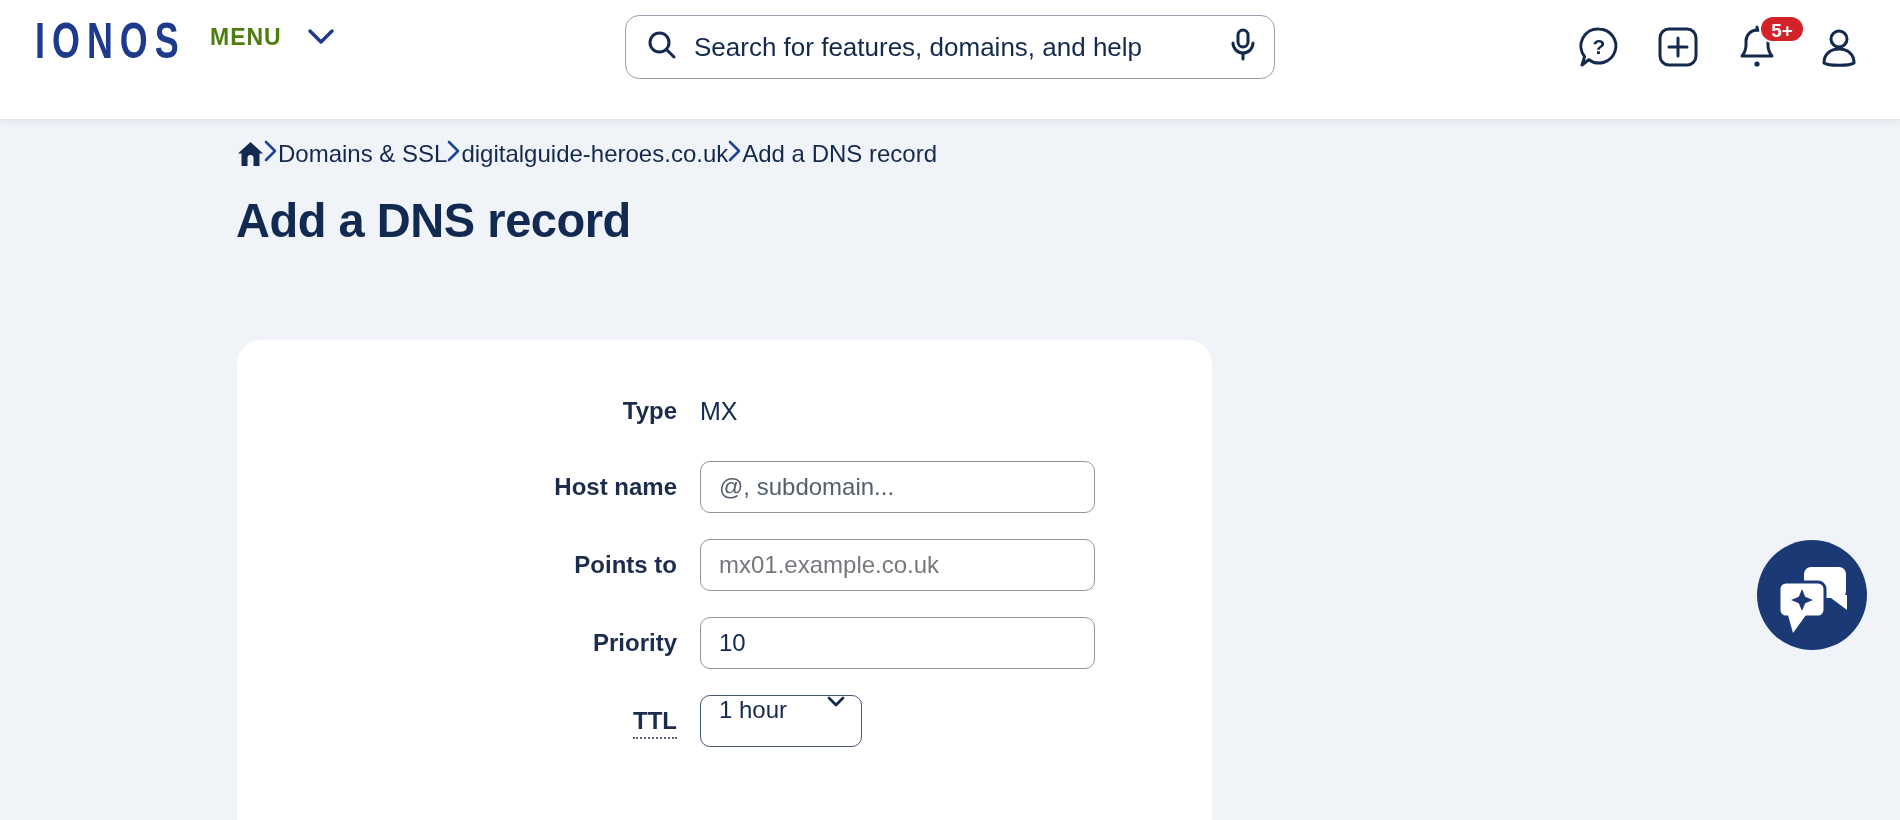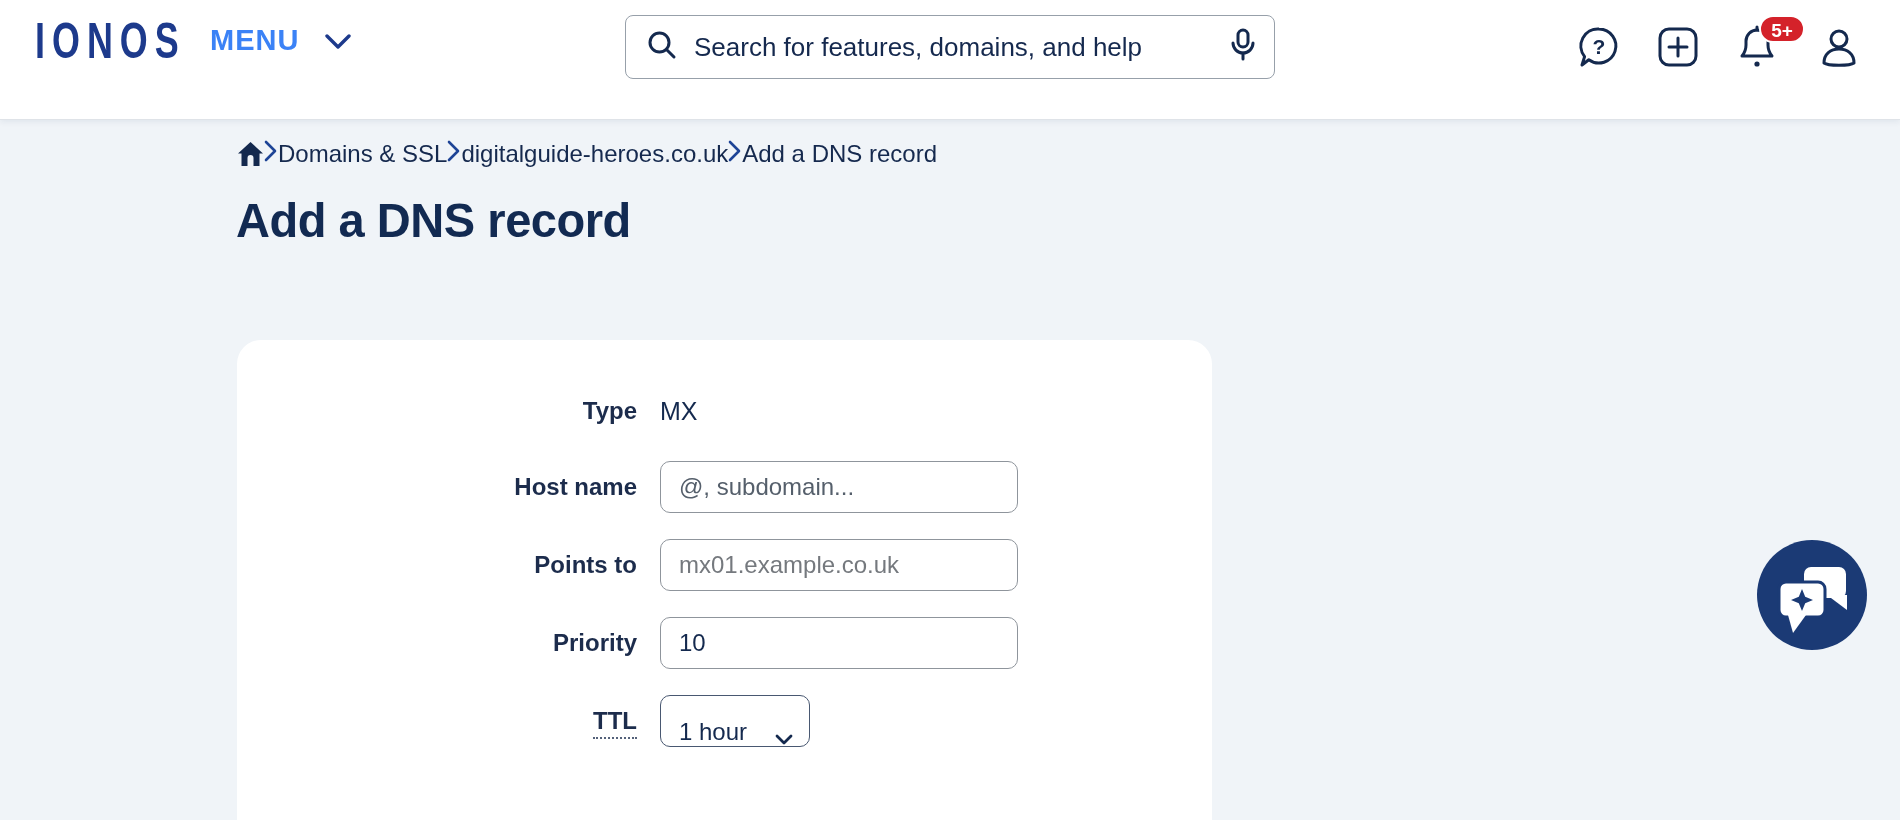--- a/index.html
+++ b/index.html
@@ -22,26 +22,26 @@
   .logo {
     position:absolute; left:35px; top:14px;
     font-size:46px; font-weight:800; color:#1d3a8c;
     letter-spacing:9px;
     transform:scaleX(.78) scaleY(1.08); transform-origin:left center;
     cursor:pointer; white-space:nowrap;
   }
   .menu-btn {
     position:absolute; left:210px; top:24px;
     display:flex; align-items:center; gap:26px;
-    color:#3b82f6; font-size:29px; font-weight:700; letter-spacing:1px;
+    color:#4d7c0f; font-size:23px; font-weight:700; letter-spacing:1px;
     cursor:pointer;
   }
   .searchbar {
     position:absolute; left:625px; top:15px; width:650px; height:64px;
-    border:1px solid #97a0aa; border-radius:8px; background:#fff;
+    border:1px solid #97a0aa; border-radius:14px; background:#fff;
     display:flex; align-items:center; padding:0 18px 0 20px;
   }
   .searchbar input {
     flex:1; border:none; outline:none; font-size:26px;
     font-family:"Liberation Sans", sans-serif; color:#15294e;
     margin-left:16px; background:transparent; min-width:0;
   }
   .searchbar input::placeholder { color:#15294e; opacity:1; }
   .hicon {
     position:absolute; top:24px; width:46px; height:46px; cursor:pointer;
@@ -73,42 +73,42 @@
     transform:scaleX(.96); transform-origin:left center;
   }
 
   
   .card {
     position:absolute; left:237px; top:340px; width:975px; height:560px;
     background:#ffffff; border-radius:24px;
     padding-top:56px;
   }
   .frow {
-    display:flex; align-items:center; margin-bottom:26px;
+    display:flex; align-items:center; margin-bottom:26px;padding-left:40px;
   }
   .frow.type-row { height:30px; margin-bottom:35px; }
   .flabel {
     width:400px; text-align:right; font-size:24px; font-weight:600;
     color:#1c2c4c; flex-shrink:0; padding-right:0;
   }
   .ttl-label {
     border-bottom:2px dotted #55627a; padding-bottom:3px; cursor:help;
   }
   .ffield { margin-left:23px; }
   .type-value { font-size:25px; color:#14294e; }
   .tinput {
-    width:358px; height:52px; border:1px solid #8f959c; border-radius:10px;
+    width:395px; height:52px; border:1px solid #8f959c; border-radius:10px;
     font-size:24px; font-family:"Liberation Sans", sans-serif;
     padding:0 18px; color:#14294e; outline:none; background:#fff;
   }
   .tinput.ph-dark::placeholder { color:#555f6b; opacity:1; }
   .tinput.ph-gray::placeholder { color:#75797e; opacity:1; }
   .fselect {
-    width:150px; height:52px; border:1px solid #495871; border-radius:10px;
-    display:flex; align-items:flex-end; justify-content:space-between;
+    width:162px; height:52px; border:1px solid #495871; border-radius:10px;
+    display:flex; align-items:flex-start; justify-content:space-between;
     padding:0 16px 0 18px; font-size:24px; color:#14294e;
     cursor:pointer; background:#fff;
   }
 
   
   .chat-fab {
     position:absolute; left:1757px; top:540px; width:110px; height:110px;
     cursor:pointer;
   }
 

